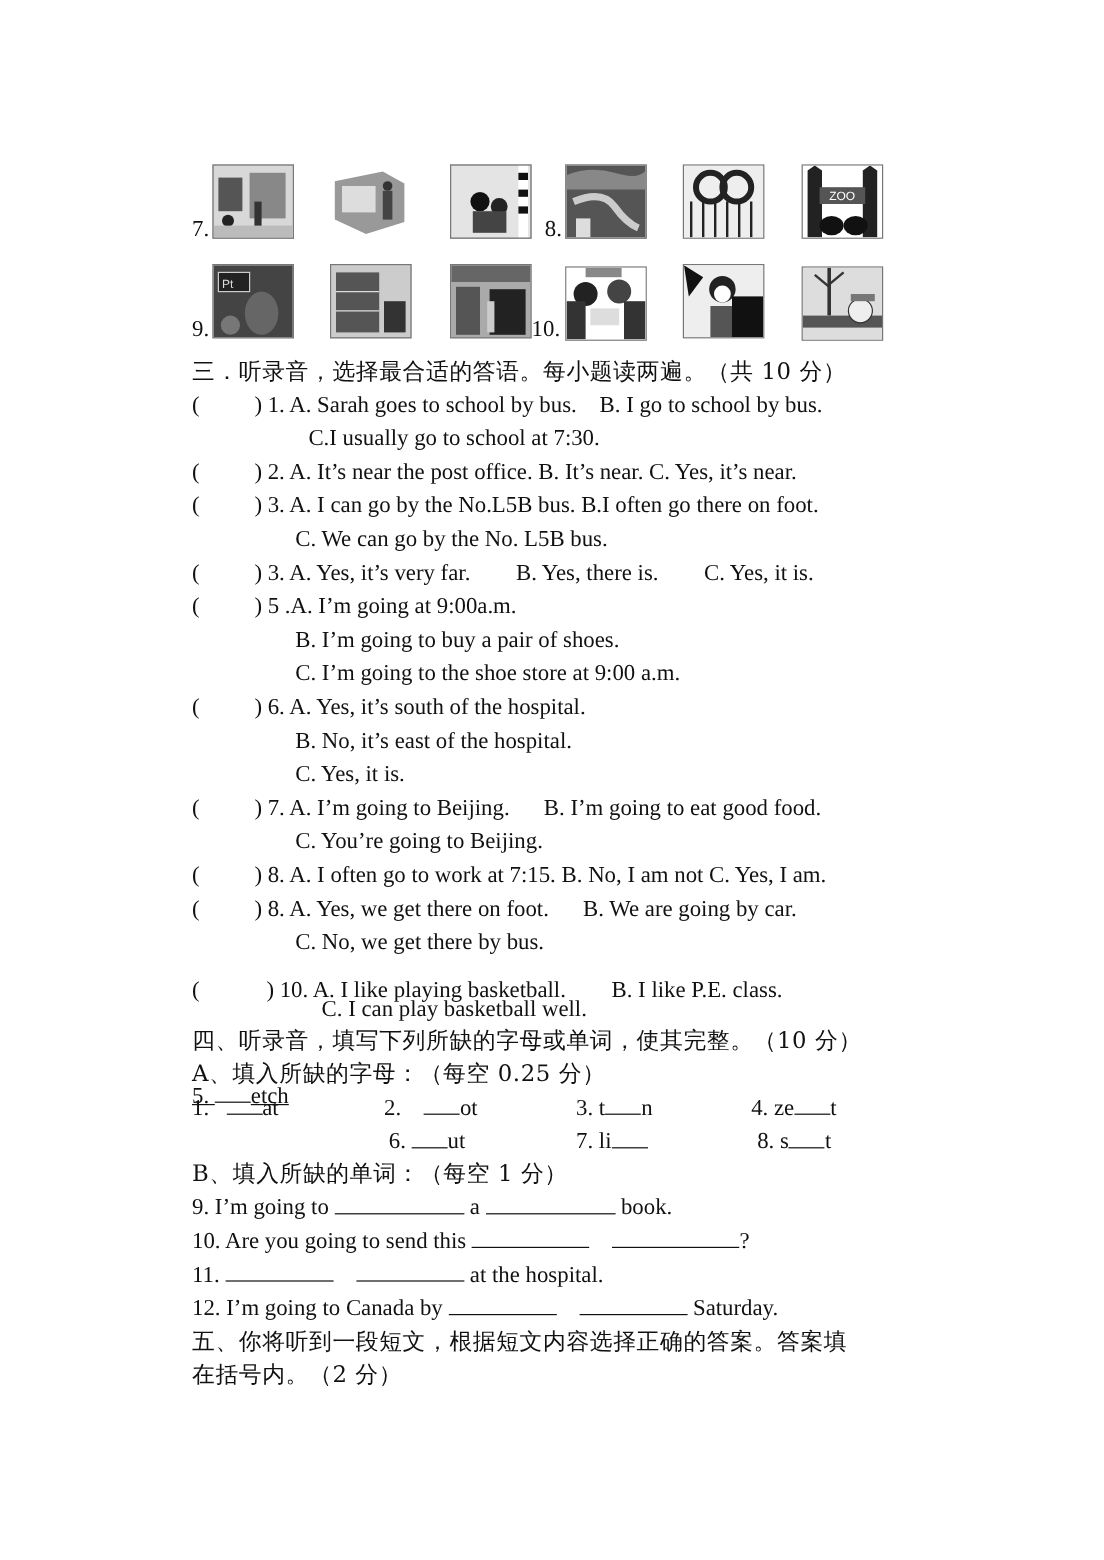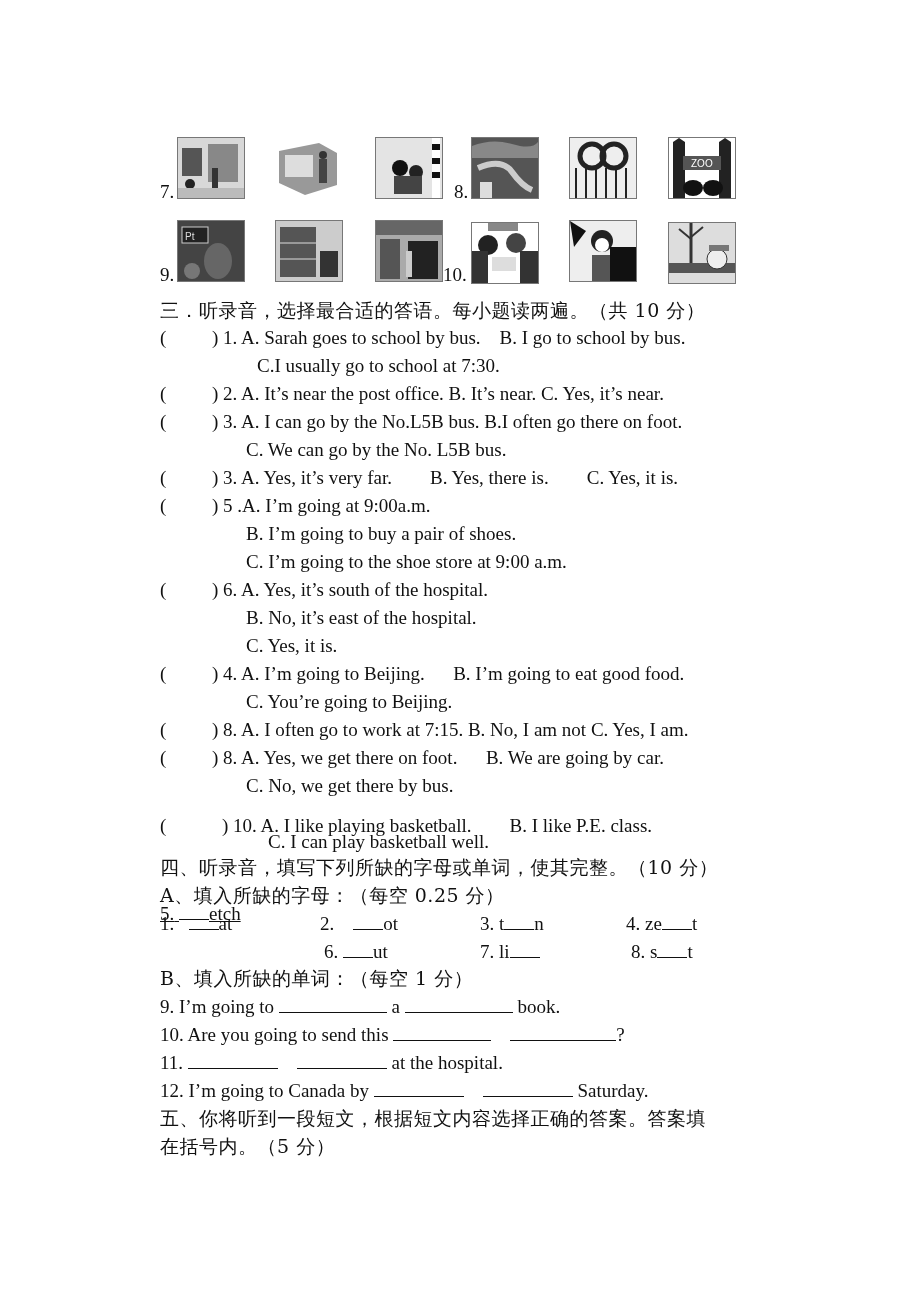--- a/index.html
+++ b/index.html
@@ -168,21 +168,21 @@
   <div class="line" style="top:464px;"><span class="paren">(</span><span>) 3. A. Yes, it’s very far.        B. Yes, there is.        C. Yes, it is.</span></div>
 
   <div class="line" style="top:492px;"><span class="paren">(</span><span>) 5 .A. I’m going at 9:00a.m.</span></div>
   <div class="line" style="top:520px; left:246px;">B. I’m going to buy a pair of shoes.</div>
   <div class="line" style="top:548px; left:246px;">C. I’m going to the shoe store at 9:00 a.m.</div>
 
   <div class="line" style="top:576px;"><span class="paren">(</span><span>) 6. A. Yes, it’s south of the hospital.</span></div>
   <div class="line" style="top:604px; left:246px;">B. No, it’s east of the hospital.</div>
   <div class="line" style="top:632px; left:246px;">C. Yes, it is.</div>
 
-  <div class="line" style="top:660px;"><span class="paren">(</span><span>) 4. A. I’m going to Beijing.      B. I’m going to eat good food.</span></div>
+  <div class="line" style="top:660px;"><span class="paren">(</span><span>) 7. A. I’m going to Beijing.      B. I’m going to eat good food.</span></div>
   <div class="line" style="top:688px; left:246px;">C. You’re going to Beijing.</div>
 
   <div class="line" style="top:716px;"><span class="paren">(</span><span>) 8. A. I often go to work at 7:15. B. No, I am not C. Yes, I am.</span></div>
 
   <div class="line" style="top:744px;"><span class="paren">(</span><span>) 8. A. Yes, we get there on foot.      B. We are going by car.</span></div>
   <div class="line" style="top:772px; left:246px;">C. No, we get there by bus.</div>
 
   <div class="line" style="top:812px;"><span class="paren10">(</span><span>) 10. A. I like playing basketball.        B. I like P.E. class.</span></div>
   <div class="line" style="top:828px; left:268px;">C. I can play basketball well.</div>
 
@@ -203,15 +203,15 @@
 
   <div class="line" style="top:993px;"><span>9. I’m going to </span><span class="blank" style="width:108px;"></span><span> a </span><span class="blank" style="width:108px;"></span><span> book.</span></div>
 
   <div class="line" style="top:1021px;"><span>10. Are you going to send this </span><span class="blank" style="width:98px;"></span><span>    </span><span class="blank" style="width:106px;"></span><span>?</span></div>
 
   <div class="line" style="top:1049px;"><span>11. </span><span class="blank" style="width:90px;"></span><span>    </span><span class="blank" style="width:90px;"></span><span> at the hospital.</span></div>
 
   <div class="line" style="top:1077px;"><span>12. I’m going to Canada by </span><span class="blank" style="width:90px;"></span><span>    </span><span class="blank" style="width:90px;"></span><span> Saturday.</span></div>
 
   <div class="line cn" style="top:1104px;">五、你将听到一段短文，根据短文内容选择正确的答案。答案填</div>
-  <div class="line cn" style="top:1132px;">在括号内。（5 分）</div>
+  <div class="line cn" style="top:1132px;">在括号内。（2 分）</div>
 
 </div>
 
 </body></html>

